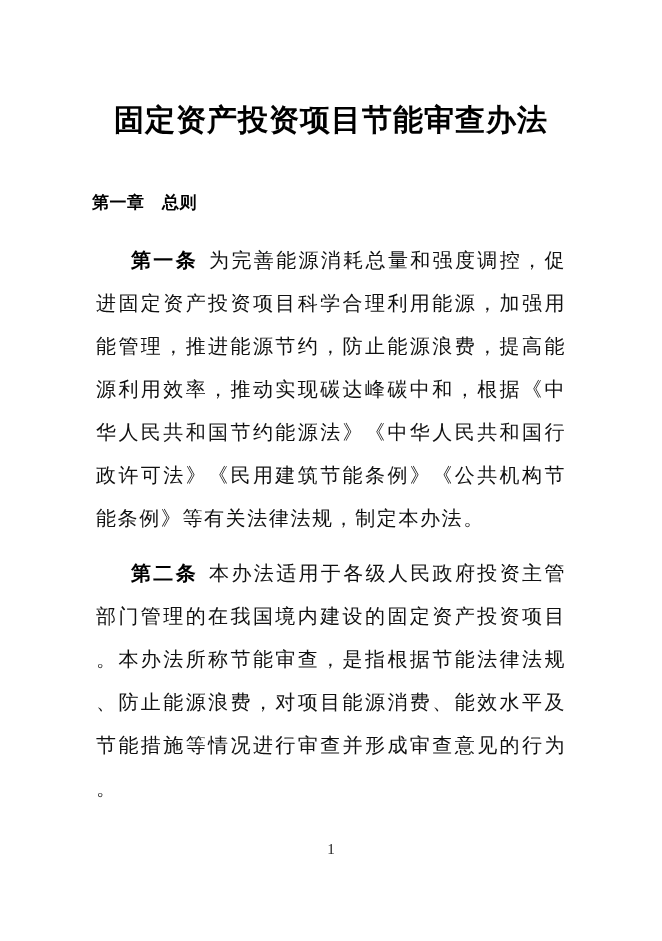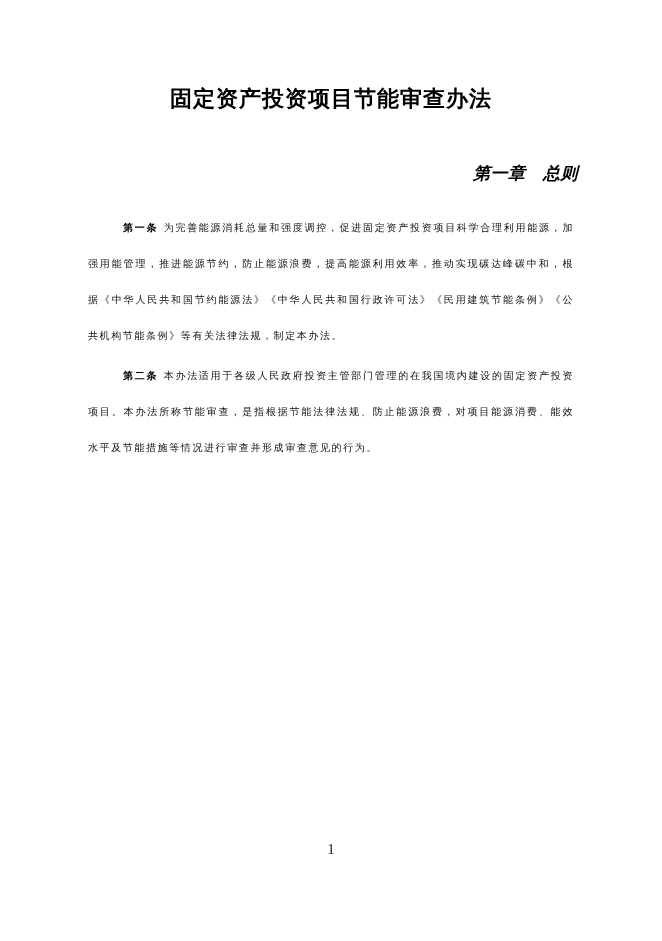--- a/index.html
+++ b/index.html
@@ -15,46 +15,45 @@
     background: #ffffff;
     overflow: hidden;
     font-family: "Liberation Serif", "DejaVu Serif", serif;
     color: #111111;
   }
   .content {
     padding: 0 84px;
   }
   .doc-title {
     margin: 0;
-    padding-top: 82px;
-    font-size: 22px;
+    padding-top: 103px;
+    font-size: 30px;
     line-height: 34px;
     font-weight: bold;
     text-align: center;
     letter-spacing: 1px;
     color: #000000;
   }
   .chapter-heading {
-    margin: 0;
+    margin: 8px;
     padding-top: 47px;
     font-size: 17px;
     line-height: 21px;
     font-weight: bold;
-    text-align: right;
+    text-align: left;
     letter-spacing: 0.5px;
     color: #000000;
-    font-style: italic;
   }
   .body-text {
     margin-top: 26px;
   }
   .article {
-    margin: 4px;
-    font-size: 10px;
-    line-height: 36px;
+    margin: 12px;
+    font-size: 20px;
+    line-height: 43px;
     letter-spacing: 1.6px;
     text-align: justify;
     text-indent: 35px;
     word-break: break-all;
     line-break: anywhere;
     color: #111111;
   }
   .article-label {
     font-weight: bold;
     margin-right: 0.55em;

